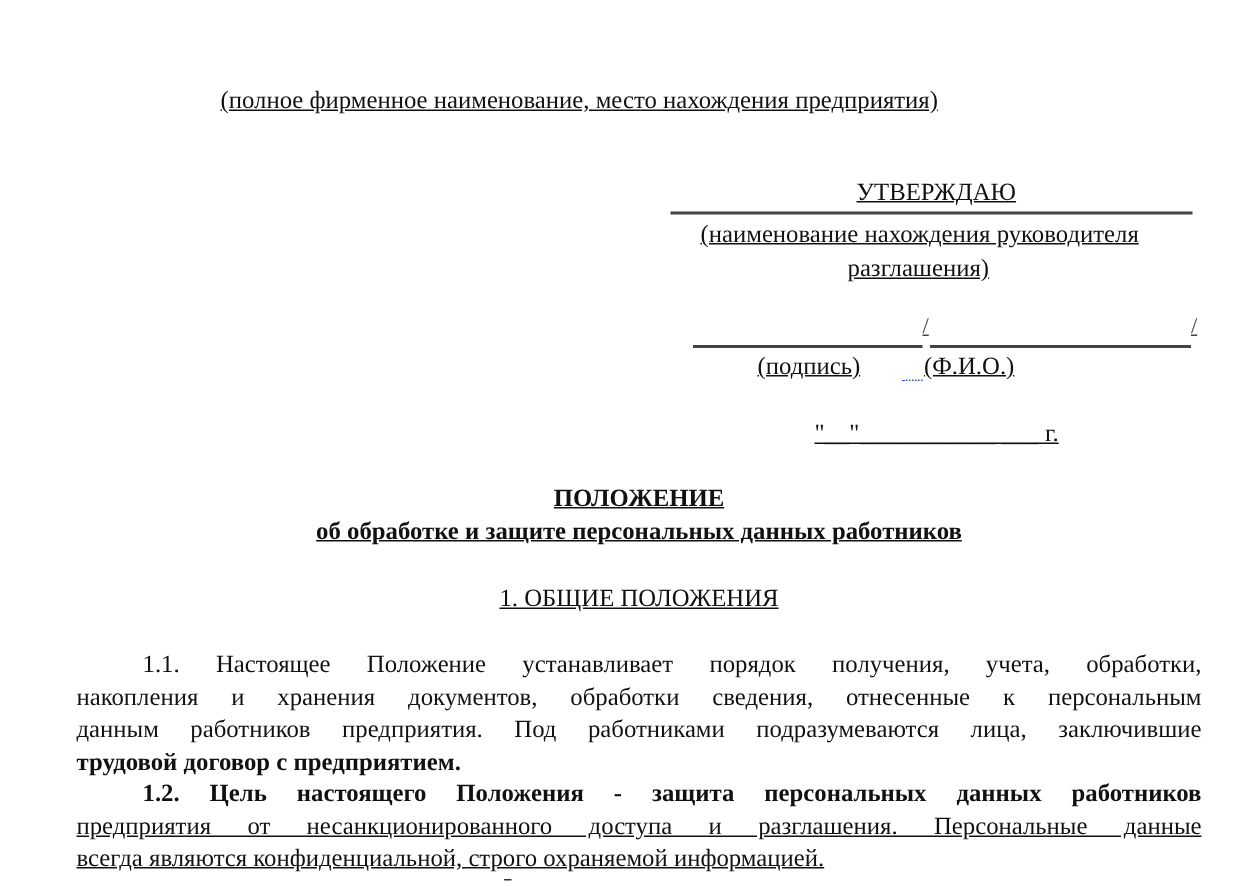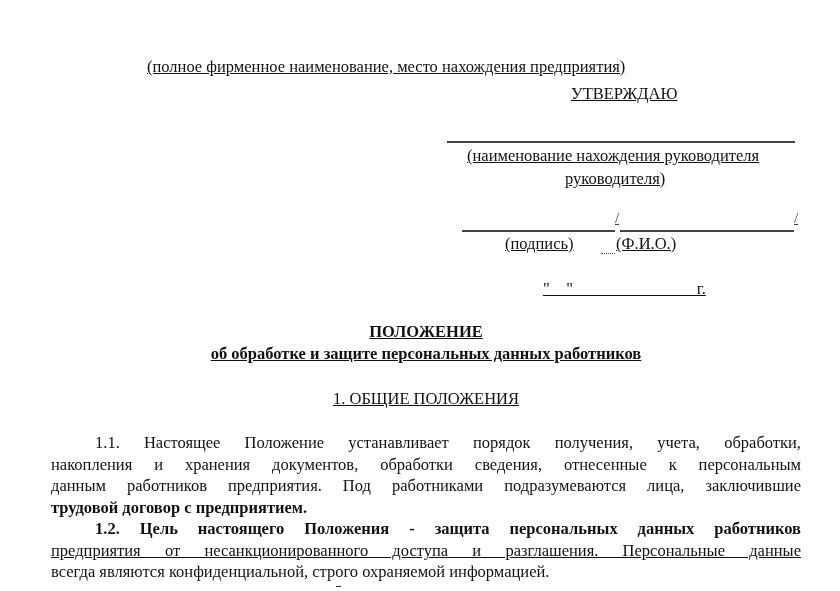--- a/index.html
+++ b/index.html
@@ -24,26 +24,26 @@
     }
     .cut { position:absolute; left:336px; top:586px; width:5px; height:5px; border-top:1.5px solid #333; }
   </style>
 </head>
 <body>
 
 <div>
 
   <div class="abs" style="left:147px; top:57px;">(полное фирменное наименование, место нахождения предприятия)</div>
 
-  <div class="abs" style="left:571px; top:84px;text-align:right;">УТВЕРЖДАЮ</div>
+  <div class="abs" style="left:571px; top:118px;text-align:right;">УТВЕРЖДАЮ</div>
 
   <div class="line" style="left:447px; top:141px; width:348px;"></div>
 
   <div class="abs" style="left:467px; top:146px;">(наименование нахождения руководителя</div>
-  <div class="abs" style="left:565px; top:169px;">руководителя)</div>
+  <div class="abs" style="left:565px; top:169px;">разглашения)</div>
 
   <div class="line" style="left:462px; top:230px; width:153px;"></div>
   <div class="abs" style="left:615px; top:210px; font-size:15px; color:#444;">/</div>
   <div class="line" style="left:620px; top:230px; width:174px;"></div>
   <div class="abs" style="left:794px; top:210px; font-size:15px; color:#444;">/</div>
 
   <div class="abs" style="left:505px; top:234px;">(подпись)</div>
   <div class="abs" style="left:601px; top:234px;">
     <span class="squiggle"></span><span>(Ф.И.О.)</span>
   </div>
@@ -58,17 +58,17 @@
   <div>
     <div class="just" style="top:432px; left:95px; width:706px;">1.1. Настоящее Положение устанавливает порядок получения, учета, обработки,</div>
     <div class="just" style="top:454px;">накопления и хранения документов, обработки сведения, отнесенные к персональным</div>
     <div class="just" style="top:475px;">данным работников предприятия. Под работниками подразумеваются лица, заключившие</div>
     <div class="just last" style="top:497px;font-weight:bold;">трудовой договор с предприятием.</div>
   </div>
 
   <div>
     <div class="just" style="top:518px; left:95px; width:706px;font-weight:bold;">1.2. Цель настоящего Положения - защита персональных данных работников</div>
     <div class="just" style="top:540px;text-decoration:underline;">предприятия от несанкционированного доступа и разглашения. Персональные данные</div>
-    <div class="just last" style="top:561px;">всегда являются конфиденциальной, строго охраняемой информацией.</div>
+    <div class="just last" style="top:561px;text-decoration:underline;">всегда являются конфиденциальной, строго охраняемой информацией.</div>
   </div>
 
   <div class="cut"></div>
 </div>
 
 </body></html>

